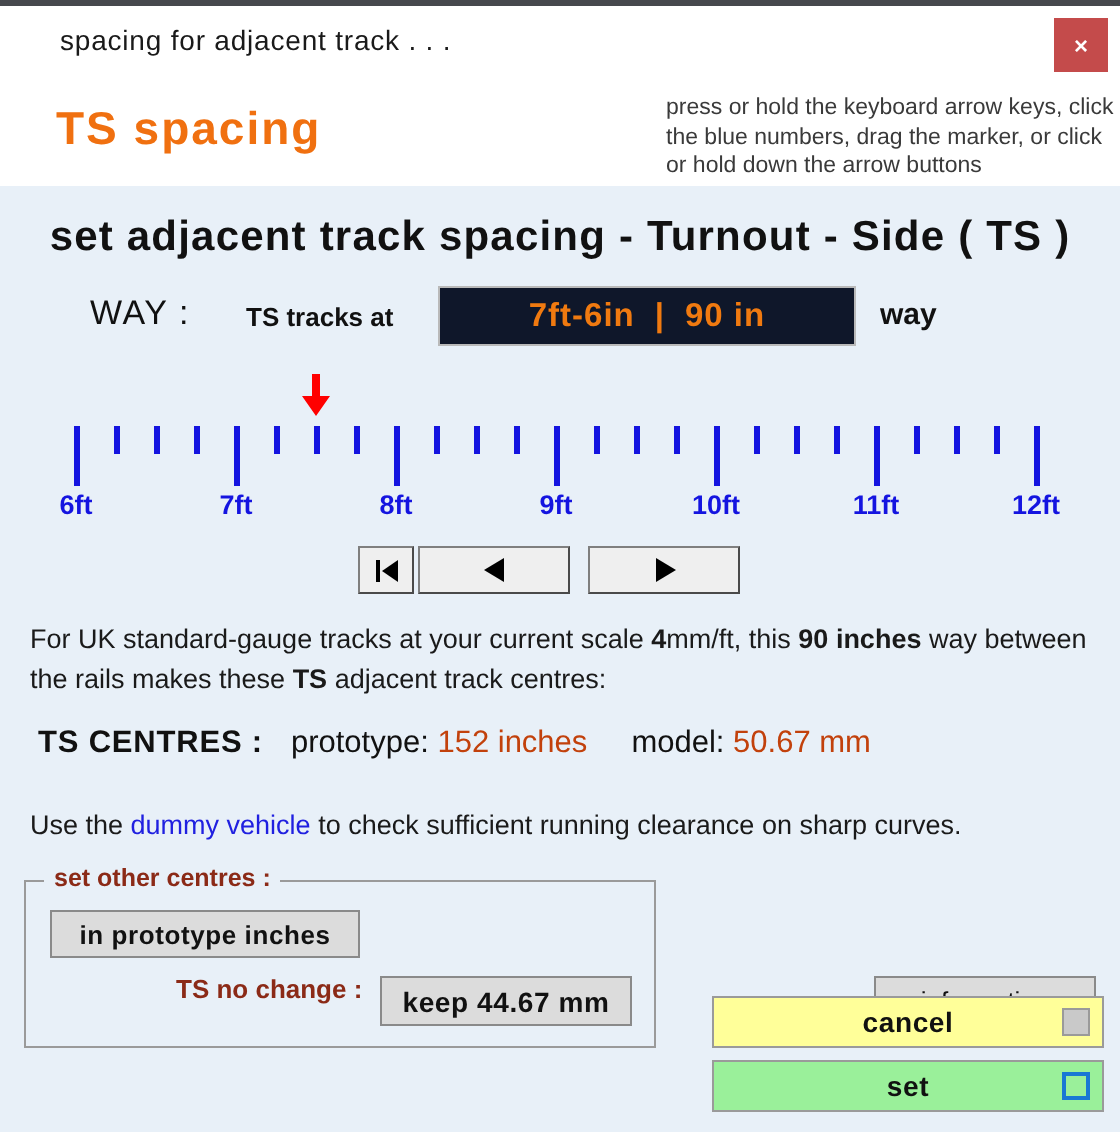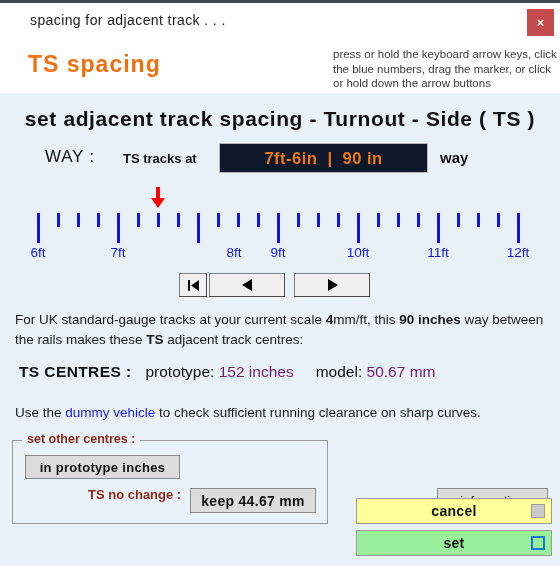--- a/index.html
+++ b/index.html
@@ -172,21 +172,21 @@
     background: #1414e0;
     width: 3px;
     margin-left: -1px;
   }
   .tick.major { top: 26px; height: 30px; }
   .tick.minor { top: 26px; height: 14px; }
   .tick-label {
     position: absolute;
     top: 58px;
     font-size: 13.5px;
-    font-weight: normal;
+    font-weight: bold;
     color: #1414e0;
     transform: translateX(-50%);
     white-space: nowrap;
     cursor: pointer;
   }
 
   
   .btn-row {
     position: absolute;
     left: 179px; top: 178px;
@@ -227,21 +227,21 @@
     left: 19px; top: 268px;
     font-size: 15.5px;
     white-space: nowrap;
   }
   .centres .k {
     font-weight: bold;
     color: #111111;
     letter-spacing: 0.4px;
   }
   .centres .lbl { color: #111111; }
-  .centres .val { color: #701a75; }
+  .centres .val { color: #c2410c; }
   .centres .gap1 { display: inline-block; width: 14px; }
   .centres .gap2 { display: inline-block; width: 22px; }
 
   .para.p2 { top: 308px; font-size: 13.5px; }
   .link { color: #2020e0; cursor: pointer; }
 
   
   .groupbox {
     position: absolute;
     left: 12px; top: 345px;
@@ -387,21 +387,21 @@
         <div class="tick minor" style="left: 378px; background: rgb(20, 20, 224);"></div>
         <div class="tick minor" style="left: 398px; background: rgb(20, 20, 224);"></div>
         <div class="tick minor" style="left: 418px; background: rgb(20, 20, 224);"></div>
         <div class="tick major" style="left: 438px; background: rgb(20, 20, 224);"></div>
         <div class="tick minor" style="left: 458px; background: rgb(20, 20, 224);"></div>
         <div class="tick minor" style="left: 478px; background: rgb(20, 20, 224);"></div>
         <div class="tick minor" style="left: 498px; background: rgb(20, 20, 224);"></div>
         <div class="tick major" style="left: 518px; background: rgb(20, 20, 224);"></div>
         <div class="tick-label" style="left: 38px; color: rgb(20, 20, 224);">6ft</div>
         <div class="tick-label" style="left: 118px; color: rgb(20, 20, 224);">7ft</div>
-        <div class="tick-label" style="left: 198px; color: rgb(20, 20, 224); margin-left: 36px;">8ft</div>
+        <div class="tick-label" style="left: 198px; color: rgb(20, 20, 224);">8ft</div>
         <div class="tick-label" style="left: 278px; color: rgb(20, 20, 224);">9ft</div>
         <div class="tick-label" style="left: 358px; color: rgb(20, 20, 224);">10ft</div>
         <div class="tick-label" style="left: 438px; color: rgb(20, 20, 224);">11ft</div>
         <div class="tick-label" style="left: 518px; color: rgb(20, 20, 224);">12ft</div>
       </div>
 
     <div class="btn-row">
       <div class="abtn first">
         <svg width="13" height="13" viewBox="0 0 13 13">
           <rect x="1" y="1" width="2" height="11" fill="#000"></rect>

